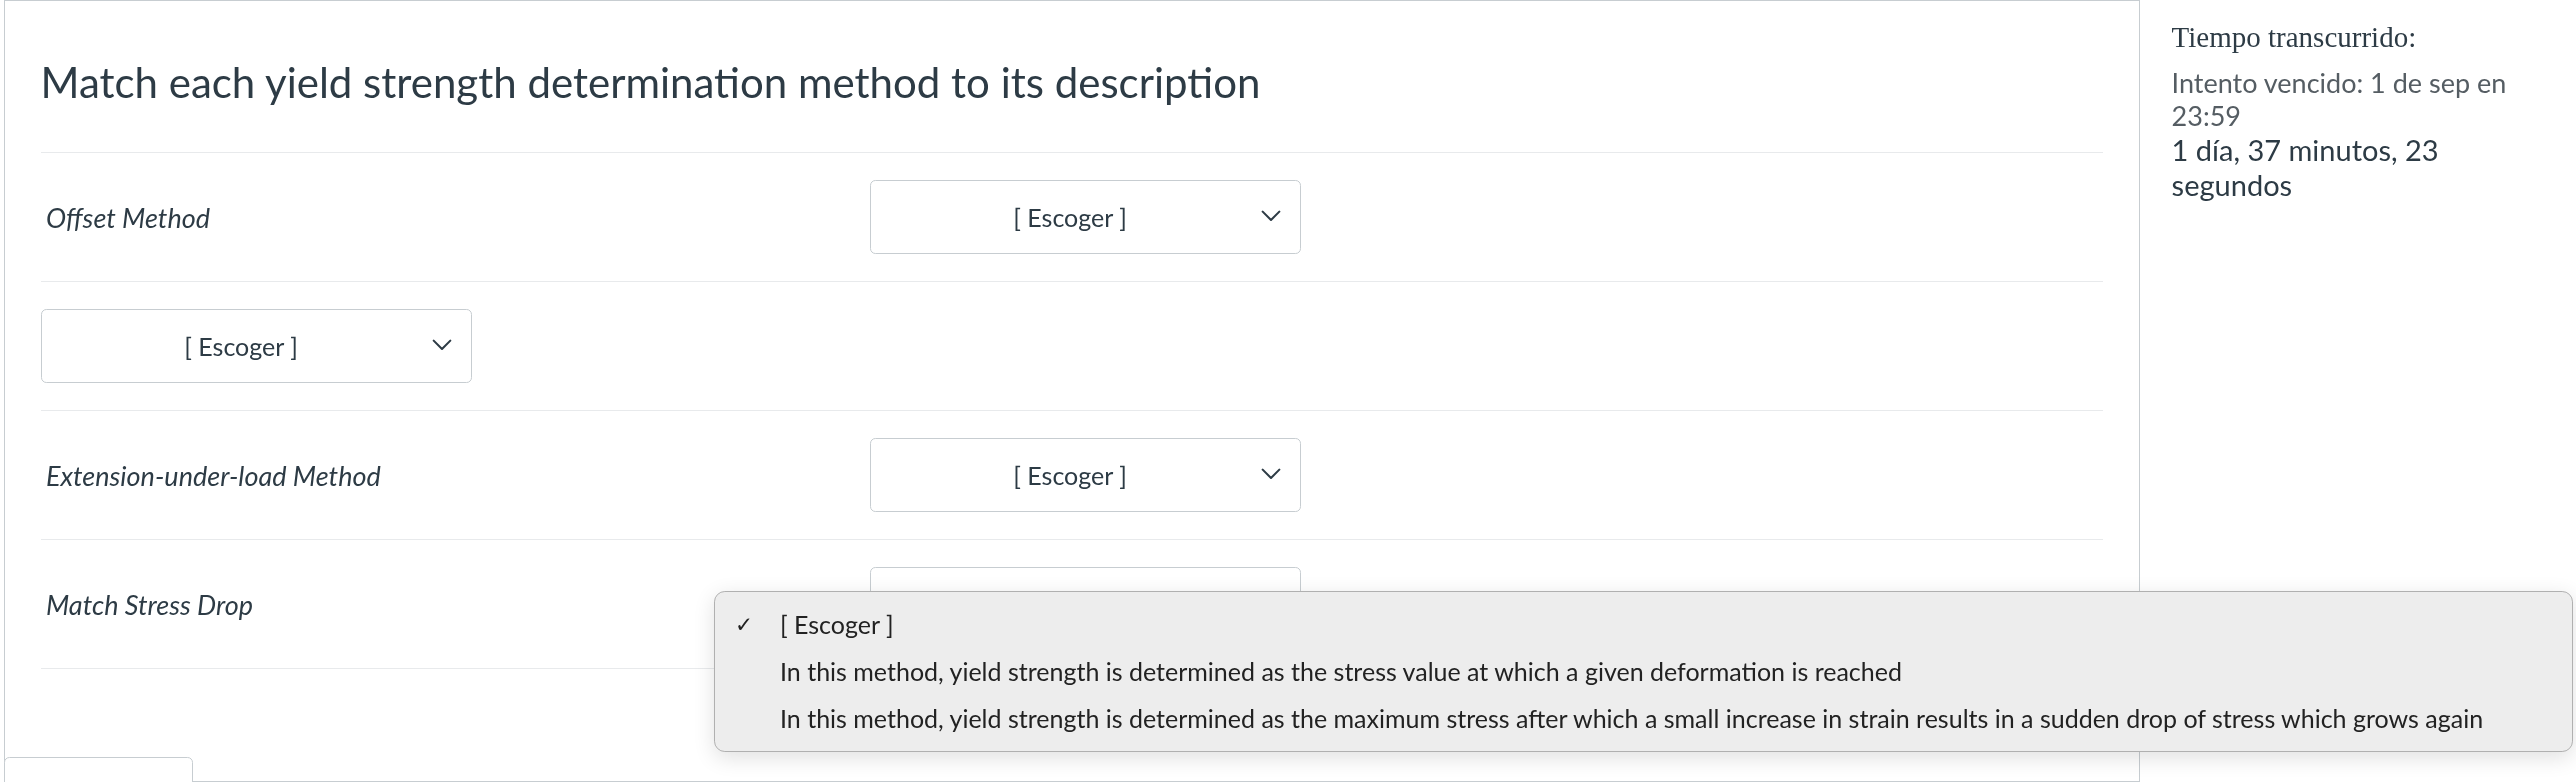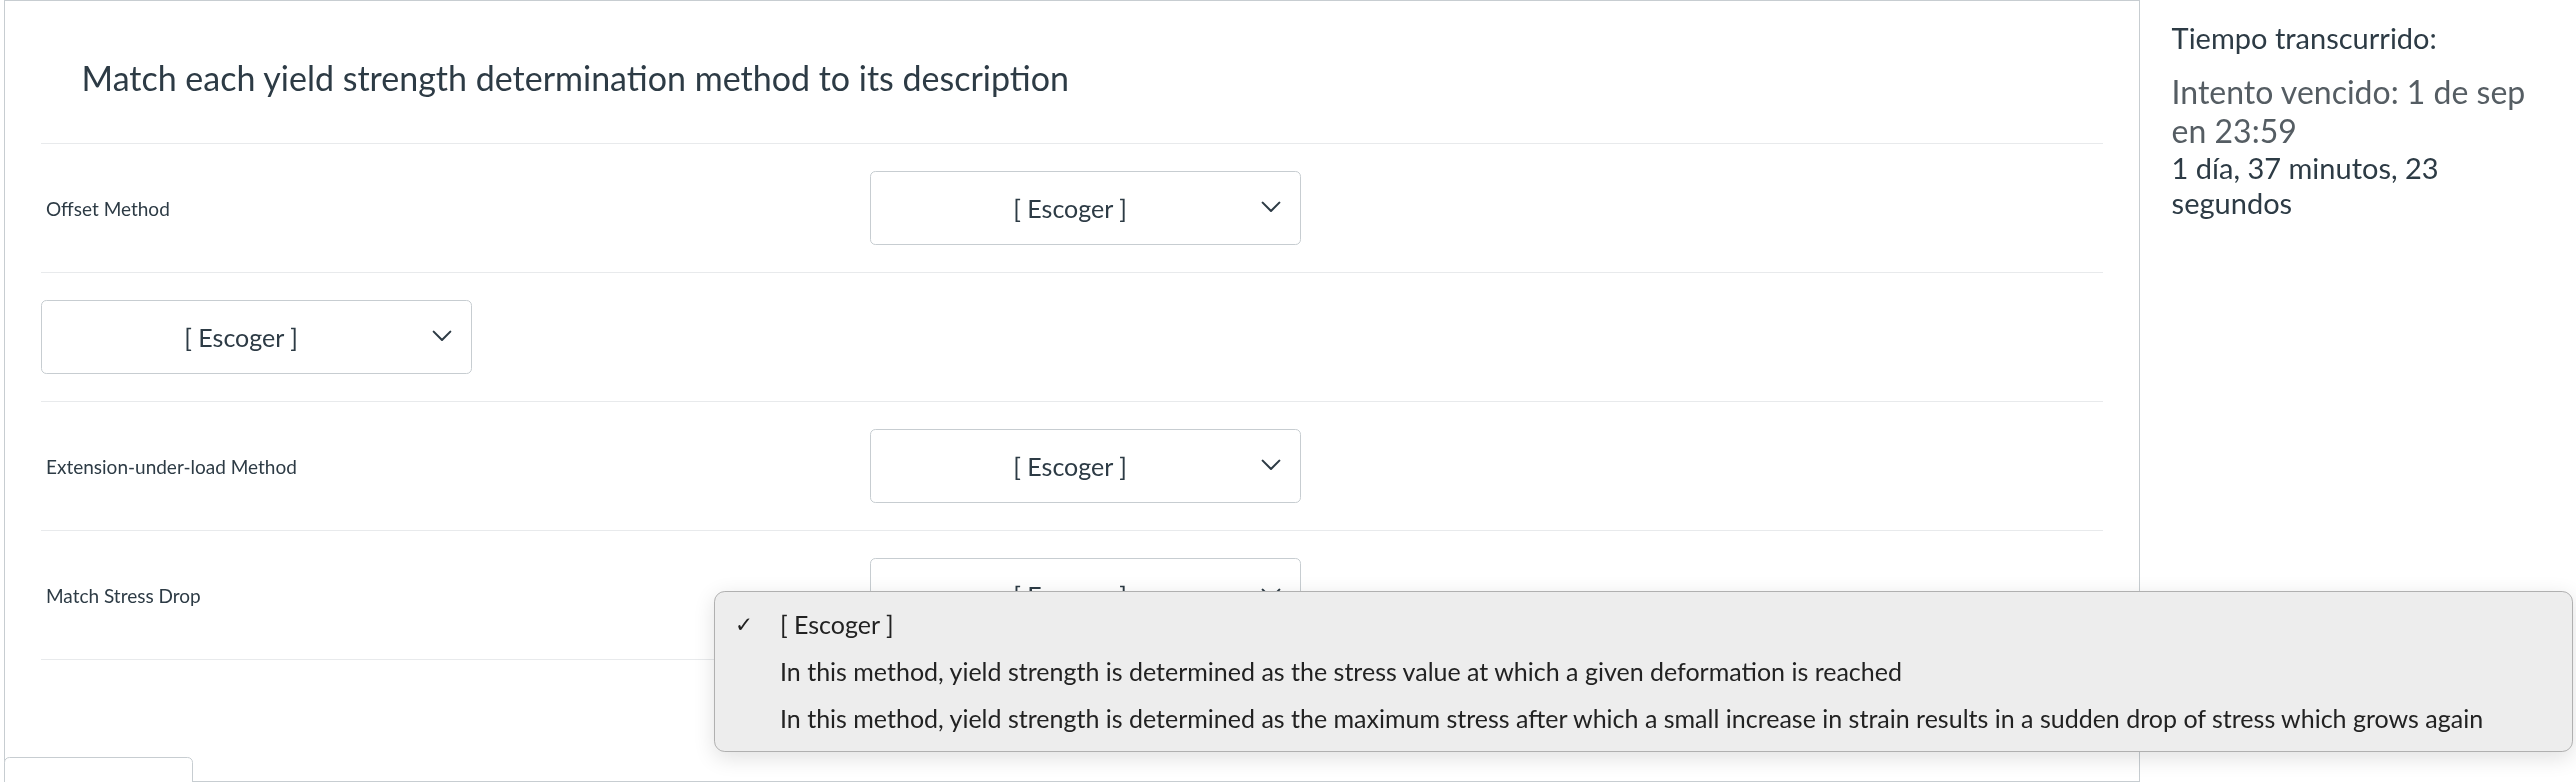--- a/index.html
+++ b/index.html
@@ -26,45 +26,45 @@
       border: 0.9px solid #c7cdd1;
       border-top: 0.9px solid #c7cdd1;
       width: 2136px;
       margin-left: 3.6px;
       position: relative;
     }
     .question-inner {
       padding: 0 36px;
     }
     .question-text {
-      font-size: 34px;
+      font-size: 42px;
       color: #2d3b45;
       padding: 56px 0 45px 0;
       font-weight: 400;
-      margin-left: 41px;
     }
     .divider-line {
       border: none;
       border-top: 0.9px solid #e8eaec;
       margin: 0;
     }
     .match-row {
       display: flex;
       align-items: center;
       padding: 27px 0;
       border-bottom: 0.9px solid #e8eaec;
     }
     .match-row:last-of-type {
       border-bottom: none;
     }
     .match-label {
-      font-size: 19px;
+      font-size: 27px;
       color: #2d3b45;
       width: 829px;
       padding-left: 5.4px;
+      font-style: italic;
     }
     .select-wrapper {
       position: relative;
     }
     .select-box {
       appearance: none;
       -webkit-appearance: none;
       background: #fff;
       border: 0.9px solid #c7cdd1;
       border-radius: 5.4px;
@@ -89,42 +89,43 @@
     }
     .sidebar {
       padding: 18px 18px 0 32px;
       flex: 1;
     }
     .time-row {
       display: flex;
       justify-content: space-between;
       align-items: center;
       gap: 18px;
+      font-family: Liberation Serif, serif;
     }
     .time-label {
       font-size: 29px;
       color: #2d3b45;
       line-height: 1.35;
     }
     .hide-btn {
       border: 0.9px solid #c7cdd1;
       background: #fff;
       border-radius: 5.4px;
       padding: 9px 21.6px;
       font-size: 23.4px;
       color: #2d3b45;
       text-align: center;
       cursor: pointer;
       line-height: 1.3;
       font-family: inherit;
     }
     .attempt-due {
-      font-size: 32px;
+      font-size: 27px;
       color: #555d63;
-      margin-top: 15px;
+      margin-top: 9px;
     }
     .time-remaining {
       font-size: 29px;
       color: #2d3b45;
       margin-top: 0;
     }
     .bottom-nav {
       position: absolute;
       left: 3.6px;
       top: 757px;

